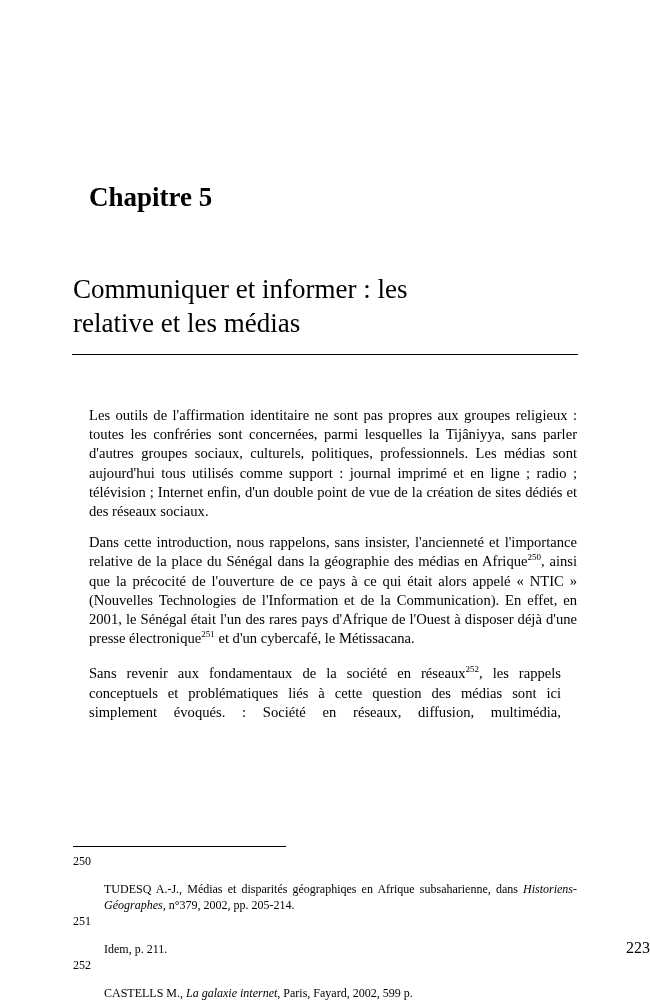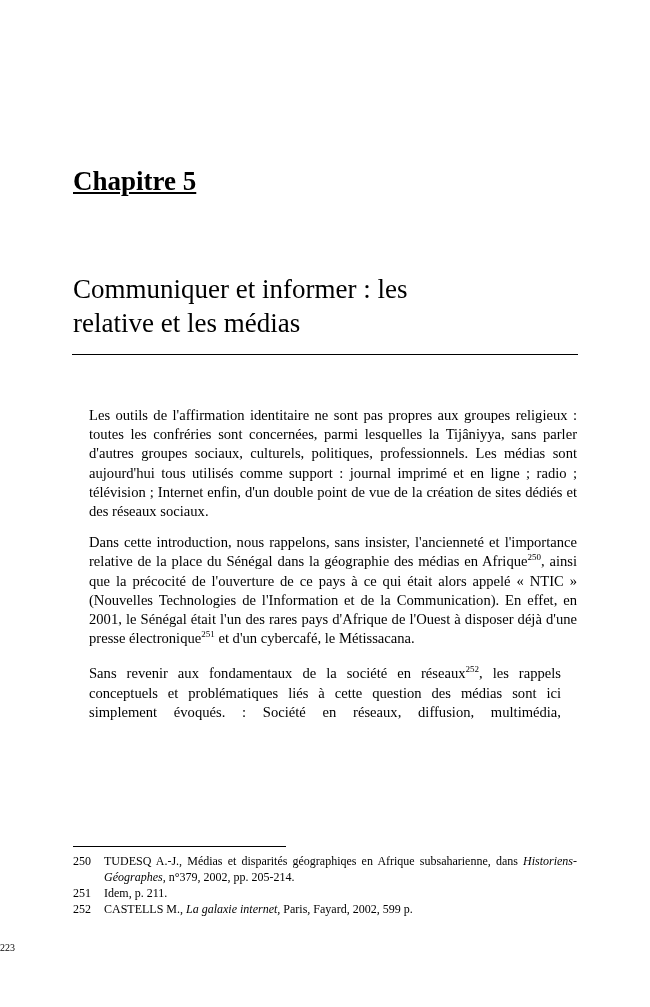--- a/index.html
+++ b/index.html
@@ -20,22 +20,21 @@
       left: 0; top: 0;
       width: 650px; height: 1007px;
     }
     .chapter-label {
       position: absolute;
       left: 73px;
       top: 165px;
       font-weight: bold;
       font-size: 27px;
       line-height: 32px;
-      margin: 0;
-      text-decoration: underline;
+      margin: 16px;
     }
     .chapter-title {
       position: absolute;
       left: 73px;
       top: 272px;
       width: 505px;
       font-weight: normal;
       font-size: 27px;
       line-height: 34px;
       margin: 0;
@@ -89,29 +88,30 @@
       display: flex;
       align-items: flex-start;
     }
     .fn-num {
       width: 31px;
       flex: 0 0 31px;
     }
     .fn-text {
       flex: 1;
       text-align: justify;
+      margin-top: 28px;
     }
     .fn-text em { font-style: italic; }
     .page-number {
       position: absolute;
       left: 0;
       width: 650px;
       top: 940px;
-      text-align: left;
-      font-size: 10px;
+      text-align: right;
+      font-size: 16px;
       line-height: 16px;
     }
   </style>
 </head>
 <body>
 
 <div class="page">
 
   <h1 class="chapter-label">Chapitre 5</h1>
 

